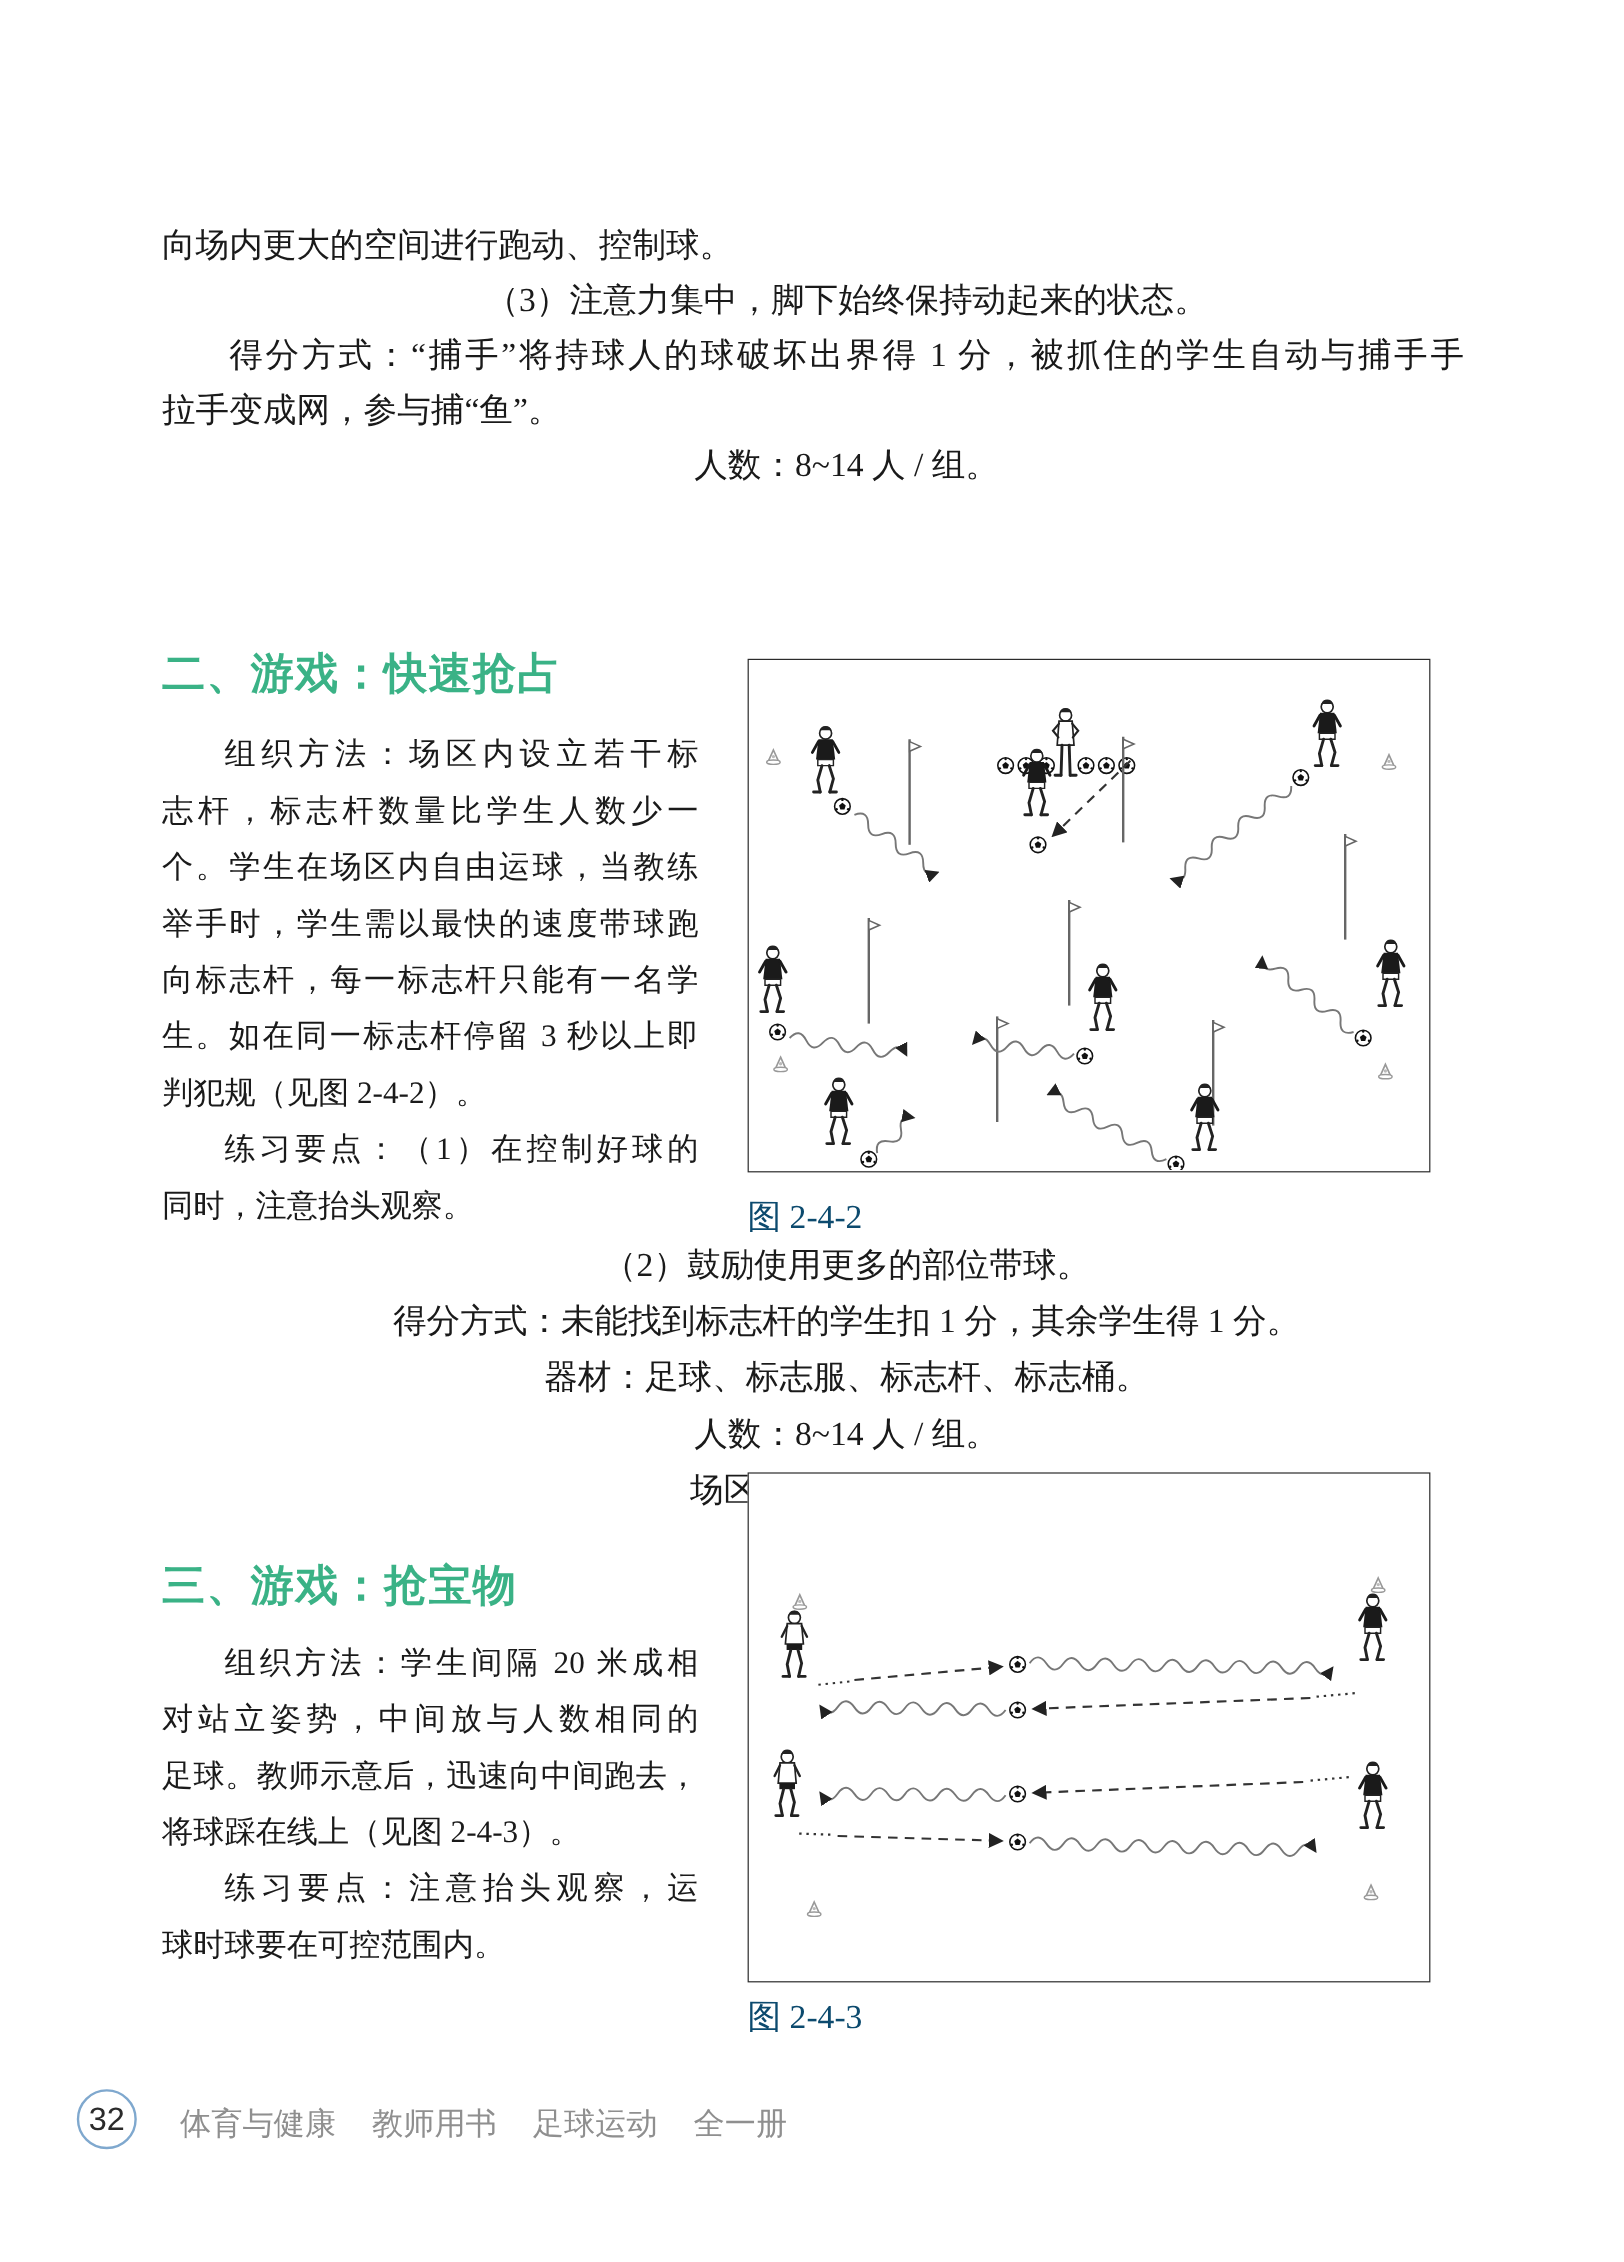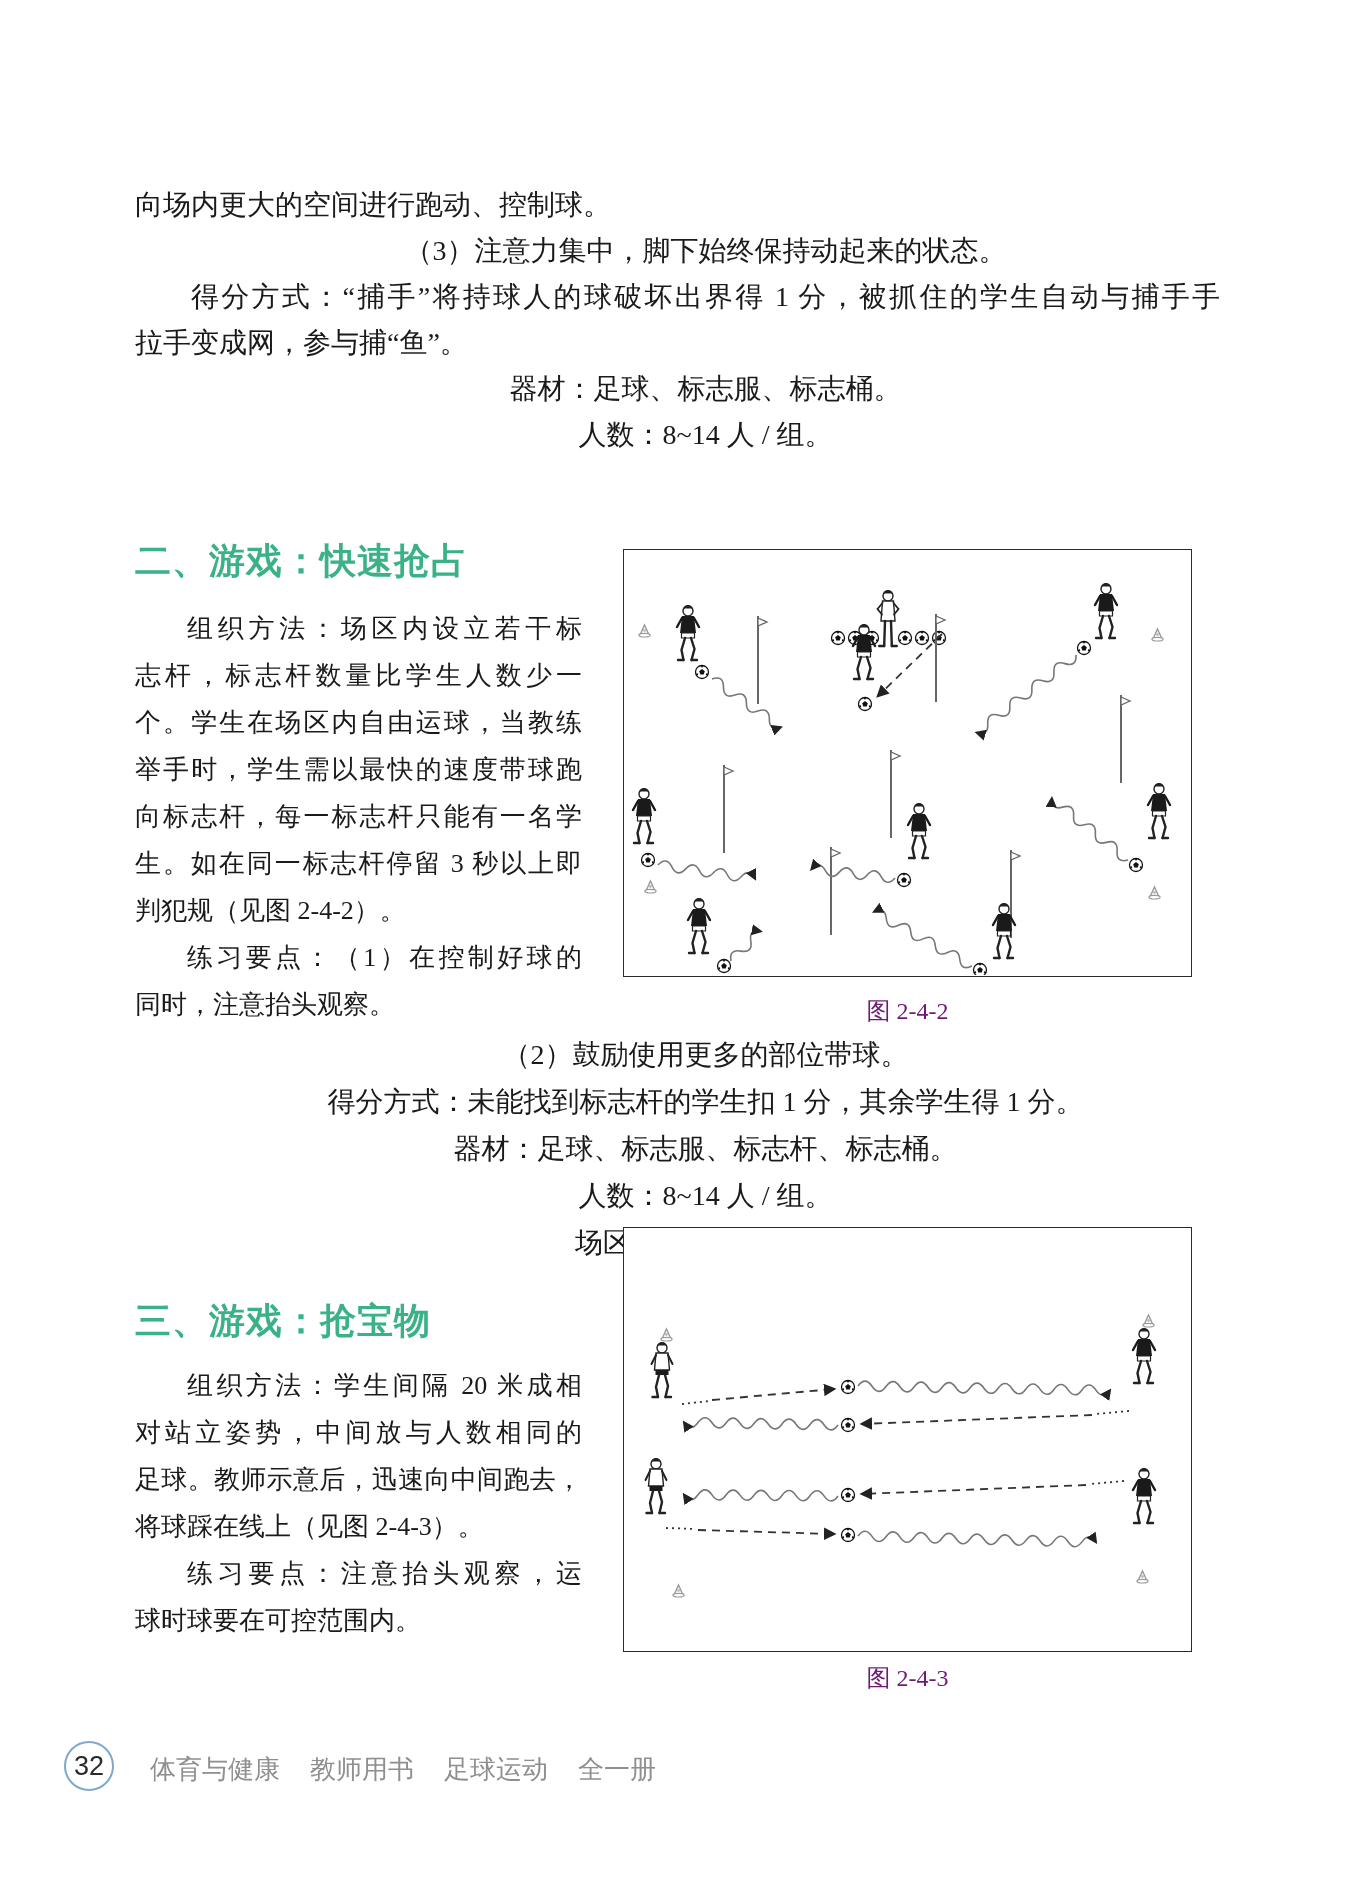--- a/index.html
+++ b/index.html
@@ -25,22 +25,22 @@
     font-family:"Liberation Sans","DejaVu Sans",sans-serif;
     font-weight:bold;font-size:36px;letter-spacing:1px;
     color:#3AB286;
   }
   
   .figure-box{
     position:absolute;left:623px;width:569px;
     border:1.5px solid #2b2b2b;background:#fff;box-sizing:border-box;
   }
   .figure-caption{
-    position:absolute;left:623px;width:569px;text-align:center;
-    font-size:24px;color:#701a75;
+    position:absolute;left:623px;width:569px;
+    font-size:28px;color:#0c4a6e;
   }
   
   .page-number-badge{
     position:absolute;left:64px;top:1741px;width:50px;height:50px;
     border:2px solid #7FA8CE;border-radius:50%;
     display:flex;align-items:center;justify-content:center;
     font-family:"Liberation Sans","DejaVu Sans",sans-serif;
     font-size:27px;color:#2b2b2b;box-sizing:border-box;
   }
   .footer-meta{
@@ -104,21 +104,20 @@
         <circle cx="6.5" cy="6.5" r="1.4" fill="#bbb"></circle>
       </g>
     </defs>
   </svg>
 
   <div class="textblock" style="top:182px">
     <div class="line">向场内更大的空间进行跑动、控制球。</div>
     <div class="line indent">（3）注意力集中，脚下始终保持动起来的状态。</div>
     <div class="line indent fill">得分方式：“捕手”将持球人的球破坏出界得 1 分，被抓住的学生自动与捕手手</div>
     <div class="line">拉手变成网，参与捕“鱼”。</div>
-    <div class="line indent">器材：足球、标志服、标志桶。</div>
     <div class="line indent">人数：8~14 人 / 组。</div>
   </div>
 
   <div class="section-heading" style="top:537px">二、游戏：快速抢占</div>
 
   <div class="colblock" style="top:605px">
     <div class="line indent fill">组织方法：场区内设立若干标</div>
     <div class="line fill">志杆，标志杆数量比学生人数少一</div>
     <div class="line fill">个。学生在场区内自由运球，当教练</div>
     <div class="line fill">举手时，学生需以最快的速度带球跑</div>

